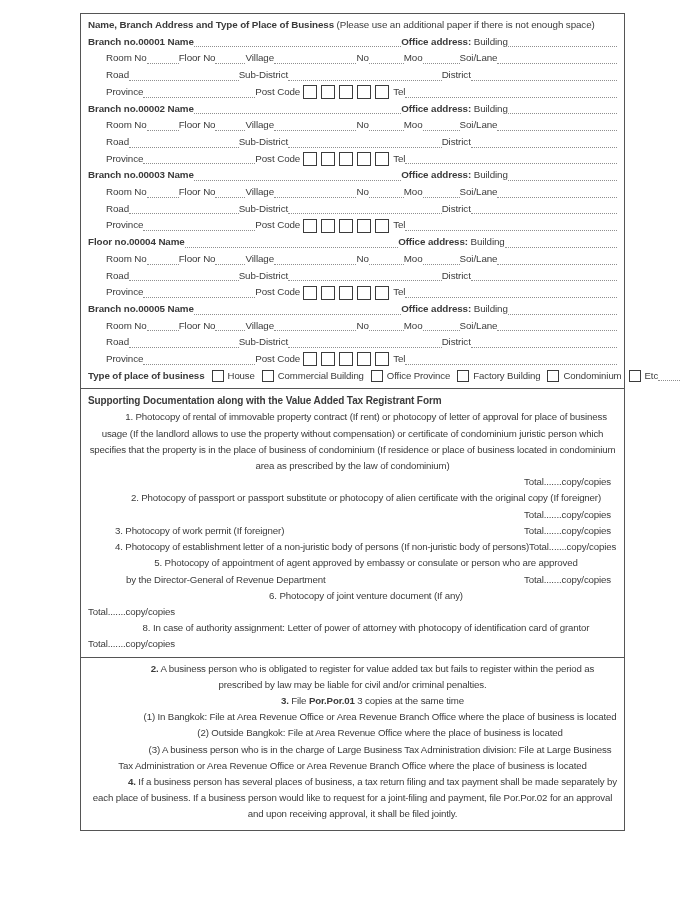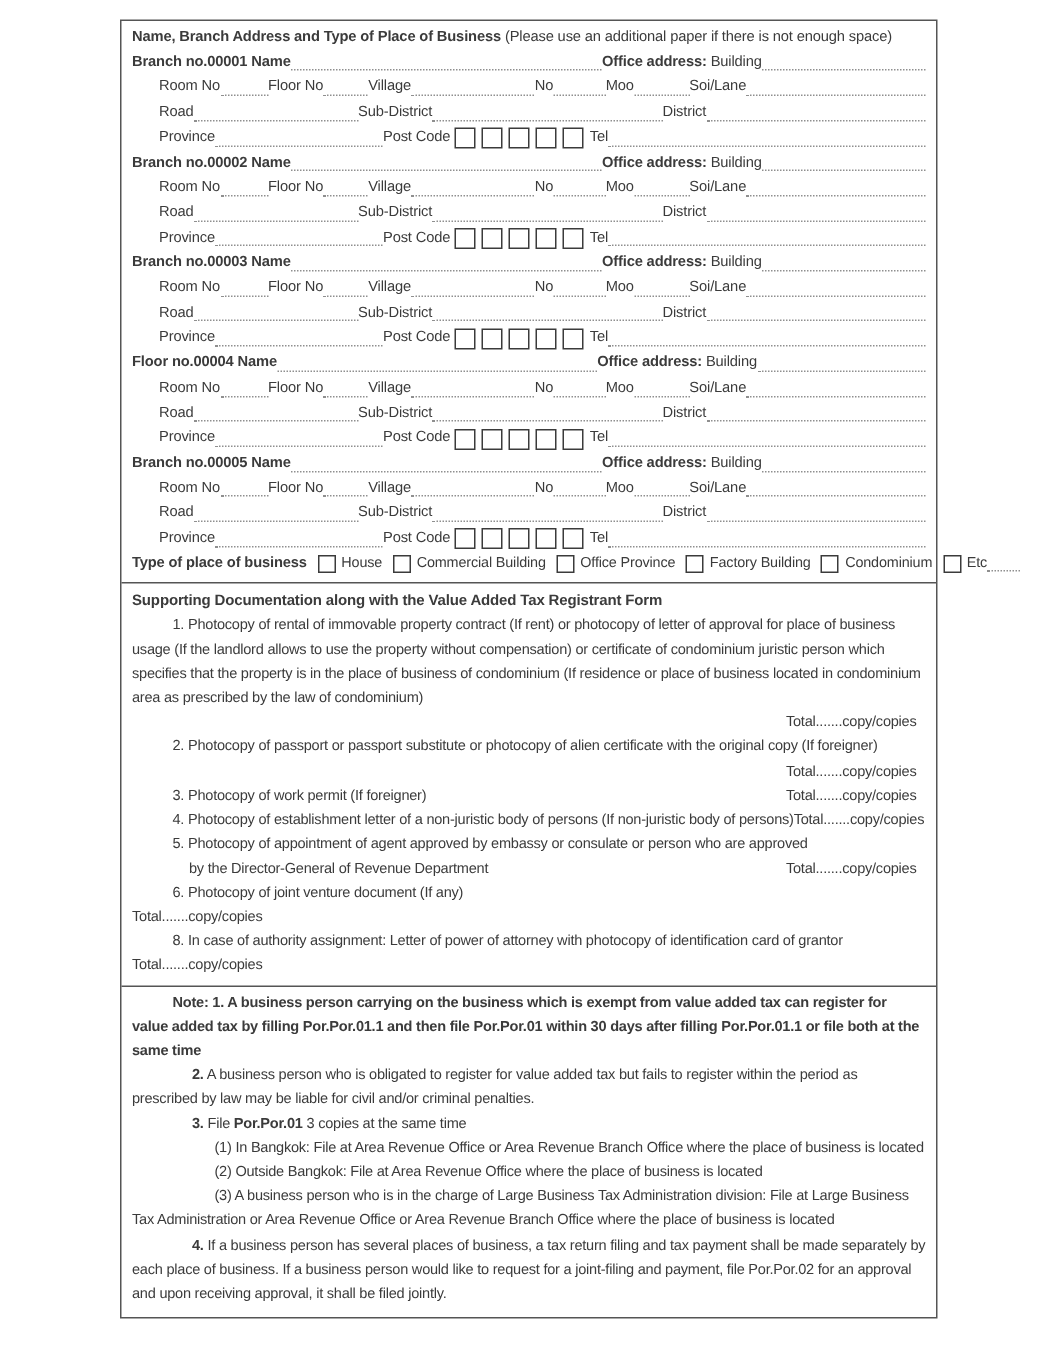--- a/index.html
+++ b/index.html
@@ -22,21 +22,21 @@
   .dw37{flex:0 0 37px;} .dw112{flex:0 0 112px;} .dw22{flex:0 0 22px;}
   .ind{padding-left:18px;}
   .pcwrap{display:inline-flex;align-items:center;margin:0 4px 0 3px;align-self:center;}
   .pcbox{width:12px;height:12px;border:1.4px solid #3b3b3b;display:inline-block;
          margin-right:4px;background:#fff;}
   .pcbox:last-child{margin-right:0;}
   .cb{width:10px;height:10px;border:1.4px solid #3b3b3b;display:inline-block;
       margin:0 4px 0 7px;align-self:center;background:#fff;flex:0 0 auto;}
   .opt{font-size:9.6px;}
   
-  p{margin:0;font-size:9.7px;line-height:16.2px;letter-spacing:-0.15px;}
+  p{margin:0;font-size:9.7px;line-height:16.2px;letter-spacing:-0.15px;text-align:center;}
   .s2title{text-align:left;font-weight:bold;font-size:10px;line-height:17px;
            letter-spacing:-0.1px;}
   .ind28{text-indent:27px;} .ind40{text-indent:40px;} .ind56{text-indent:55px;}
   .tot{text-align:right;padding-right:6px;}
   .irow{display:flex;justify-content:space-between;align-items:baseline;}
   .irow p{white-space:nowrap;}
   .lt{padding-left:27px;} .lt2{padding-left:38px;}
   .totcell{padding-right:6px;flex:0 0 auto;}
 </style>
 </head>
@@ -315,21 +315,20 @@
       <p class="totcell">Total.......copy/copies</p>
     </div>
 
     <p class="ind28">8. In case of authority assignment: Letter of power of attorney with photocopy of identification card of grantor</p>
     <div class="irow">
       <p class="totcell">Total.......copy/copies</p>
     </div>
   </div>
 
   <div class="sec" style="padding-bottom:7px;">
-    <p class="b ind28">Note: 1. A business person carrying on the business which is exempt from value added tax can register for value added tax by filling Por.Por.01.1 and then file Por.Por.01 within 30 days after filling Por.Por.01.1 or file both at the same time</p>
     <p class="ind40"><span class="b">2.</span><span> A business person who is obligated to register for value added tax but fails to register within the period as prescribed by law may be liable for civil and/or criminal penalties.</span></p>
     <p class="ind40"><span class="b">3.</span><span> File </span><span class="b">Por.Por.01</span><span> 3 copies at the same time</span></p>
     <p class="ind56">(1) In Bangkok: File at Area Revenue Office or Area Revenue Branch Office where the place of business is located</p>
     <p class="ind56">(2) Outside Bangkok: File at Area Revenue Office where the place of business is located</p>
     <p class="ind56">(3) A business person who is in the charge of Large Business Tax Administration division: File at Large Business Tax Administration or Area Revenue Office or Area Revenue Branch Office where the place of business is located</p>
     <p class="ind40"><span class="b">4.</span><span> If a business person has several places of business, a tax return filing and tax payment shall be made separately by each place of business. If a business person would like to request for a joint-filing and payment, file Por.Por.02 for an approval and upon receiving approval, it shall be filed jointly.</span></p>
   </div>
 
 </div>
 

